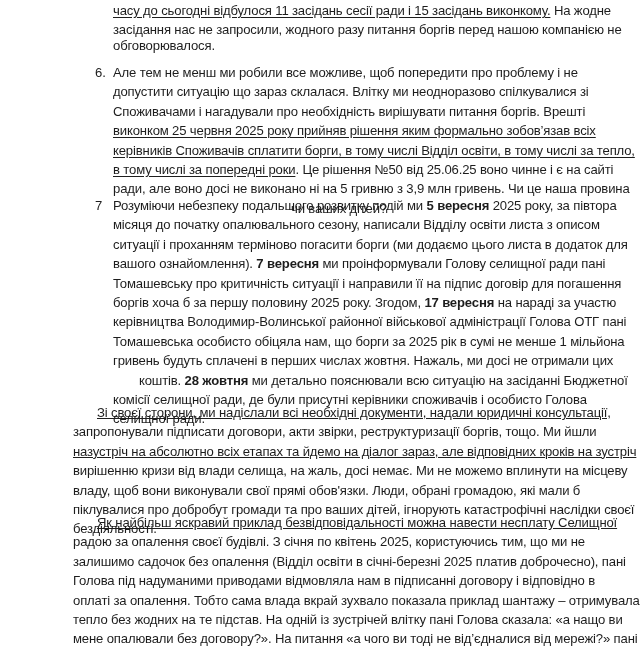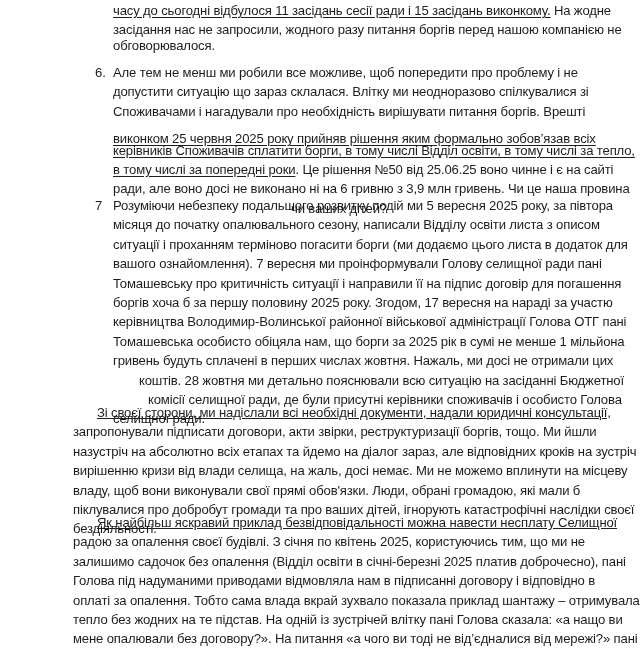--- a/index.html
+++ b/index.html
@@ -8,21 +8,21 @@
     font-family: "Liberation Sans", "DejaVu Sans", sans-serif;
     color: #1d1d1d;
   }
   .page { position: absolute; left: 0; top: 0; width: 640px; height: 651px; background: #fff; }
   .line {
     position: absolute; white-space: nowrap; font-size: 13.1px; line-height: 19px;
     letter-spacing: -0.15px;
   }
   .just { text-align: justify; text-align-last: justify; }
   .u { text-decoration: underline; text-underline-offset: 2px; }
-  b { font-weight: normal; }
+  b { font-weight: bold; }
   .num { position: absolute; font-size: 13.1px; line-height: 19px; }
   
   .li { left: 113px; width: 452px; }
   .bp { left: 73px; width: 492px; }
   .bp-first { left: 97px; width: 468px; text-decoration: underline; }
 </style>
 </head>
 <body>
 
 <div class="page">
@@ -31,47 +31,47 @@
     <div class="line li just" style="top: 1px;"><span class="u">часу до сьогодні відбулося 11 засідань сесії ради і 15 засідань виконкому.</span><span> На жодне</span></div>
     <div class="line li just" style="top: 20.4px;"><span>засідання нас не запросили, жодного разу питання боргів перед нашою компанією не</span></div>
     <div class="line li" style="top: 36px;"><span>обговорювалося.</span></div>
   </div>
 
   <div>
     <div class="num" style="left: 95px; top: 63px;">6.</div>
     <div class="line li just" style="top: 63px;"><span>Але тем не менш ми робили все можливе, щоб попередити про проблему і не</span></div>
     <div class="line li just" style="top: 82.4px;"><span>допустити ситуацію що зараз склалася. Влітку ми неодноразово спілкувалися зі</span></div>
     <div class="line li just" style="top: 101.8px;"><span>Споживачами і нагадували про необхідність вирішувати питання боргів. Врешті</span></div>
-    <div class="line li just" style="top: 121.2px; margin-top: 8px;"><span class="u">виконком 25 червня 2025 року прийняв рішення яким формально зобов’язав всіх</span></div>
+    <div class="line li just" style="top: 121.2px;"><span class="u">виконком 25 червня 2025 року прийняв рішення яким формально зобов’язав всіх</span></div>
     <div class="line li just" style="top: 140.6px;"><span class="u">керівників Споживачів сплатити борги, в тому числі Відділ освіти, в тому числі за тепло,</span></div>
     <div class="line li just" style="top: 160px;"><span class="u">в тому числі за попередні роки</span><span>. Це рішення №50 від 25.06.25 воно чинне і є на сайті</span></div>
-    <div class="line li just" style="top: 179.4px;"><span>ради, але воно досі не виконано ні на 6 гривню з 3,9 млн гривень. Чи це наша провина</span></div>
+    <div class="line li just" style="top: 179.4px;"><span>ради, але воно досі не виконано ні на 5 гривню з 3,9 млн гривень. Чи це наша провина</span></div>
     <div class="line li" style="top: 198.8px; text-align: center;"><span>чи ваших дітей?</span></div>
   </div>
 
   <div>
     <div class="num" style="left: 95px; top: 196px;">7</div>
     <div class="line li just" style="top: 196px;"><span>Розуміючи небезпеку подальшого розвитку подій ми </span><b>5 вересня</b><span> 2025 року, за півтора</span></div>
     <div class="line li just" style="top: 215.4px;"><span>місяця до початку опалювального сезону, написали Відділу освіти листа з описом</span></div>
     <div class="line li just" style="top: 234.8px;"><span>ситуації і проханням терміново погасити борги (ми додаємо цього листа в додаток для</span></div>
     <div class="line li just" style="top: 254.2px;"><span>вашого ознайомлення). </span><b>7 вересня</b><span> ми проінформували Голову селищної ради пані</span></div>
     <div class="line li just" style="top: 273.6px;"><span>Томашевську про критичність ситуації і направили її на підпис договір для погашення</span></div>
     <div class="line li just" style="top: 293px;"><span>боргів хоча б за першу половину 2025 року. Згодом, </span><b>17 вересня</b><span> на нараді за участю</span></div>
     <div class="line li just" style="top: 312.4px;"><span>керівництва Володимир-Волинської районної військової адміністрації Голова ОТГ пані</span></div>
     <div class="line li just" style="top: 331.8px;"><span>Томашевська особисто обіцяла нам, що борги за 2025 рік в сумі не менше 1 мільйона</span></div>
     <div class="line li just" style="top: 351.2px;"><span>гривень будуть сплачені в перших числах жовтня. Нажаль, ми досі не отримали цих</span></div>
     <div class="line li just" style="top: 370.6px; margin-left: 26px;"><span>коштів. </span><b>28 жовтня</b><span> ми детально пояснювали всю ситуацію на засіданні Бюджетної</span></div>
-    <div class="line li just" style="top: 390px; margin-left: 35px;"><span>комісії селищної ради, де були присутні керівники споживачів і особисто Голова</span></div>
+    <div class="line li just" style="top: 390px;"><span>комісії селищної ради, де були присутні керівники споживачів і особисто Голова</span></div>
     <div class="line li" style="top: 409.4px;"><span>селищної ради.</span></div>
   </div>
 
   <div>
     <div class="line bp-first just" style="top: 403px;">Зі своєї сторони, ми надіслали всі необхідні документи, надали юридичні консультації,</div>
     <div class="line bp just" style="top: 422.4px;">запропонували підписати договори, акти звірки, реструктуризації боргів, тощо. Ми йшли</div>
-    <div class="line bp just" style="top: 441.8px;">назустріч на абсолютно всіх етапах та йдемо на діалог зараз, але відповідних кроків на зустріч</div>
+    <div class="line bp just" style="top: 441.8px; text-decoration: underline;">назустріч на абсолютно всіх етапах та йдемо на діалог зараз, але відповідних кроків на зустріч</div>
     <div class="line bp just" style="top: 461.2px;">вирішенню кризи від влади селища, на жаль, досі немає. Ми не можемо вплинути на місцеву</div>
     <div class="line bp just" style="top: 480.6px;">владу, щоб вони виконували свої прямі обов'язки. Люди, обрані громадою,  які мали б</div>
     <div class="line bp just" style="top: 500px;">піклувалися про добробут громади та про ваших дітей, ігнорують катастрофічні наслідки своєї</div>
     <div class="line bp" style="top: 519.4px;">бездіяльності.</div>
   </div>
 
   <div>
     <div class="line bp-first just" style="top: 513px;">Як найбільш яскравий приклад безвідповідальності можна навести несплату Селищної</div>
     <div class="line bp just" style="top: 532.4px;">радою за опалення своєї будівлі. З січня по квітень 2025, користуючись тим, що ми не</div>
     <div class="line bp just" style="top: 551.8px;">залишимо садочок без опалення (Відділ освіти в січні-березні 2025 платив доброчесно), пані</div>

